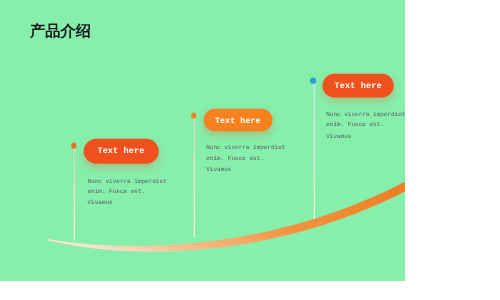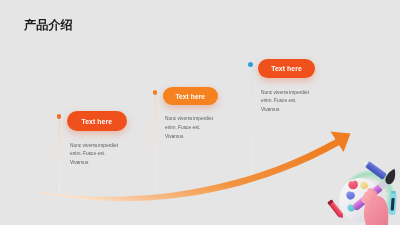--- a/index.html
+++ b/index.html
@@ -1,19 +1,19 @@
 <!DOCTYPE html>
 <html><head>
 <meta charset="utf-8">
 <title>产品介绍</title>
 <style>
 html,body{margin:0;padding:0;}
 body{width:400px;height:225px;background:#ffffff;overflow:hidden;
      font-family:"Liberation Sans",sans-serif;-webkit-font-smoothing:antialiased;}
-.slide{position:relative;width:400px;height:225px;background:#e5e5e5;overflow:hidden;}
+.slide{position:relative;width:324px;height:225px;background:#86efac;overflow:hidden;font-family:Liberation Mono, monospace;}
 .title{position:absolute;left:24px;top:17.4px;font-size:12.2px;font-weight:bold;color:#1b1b1b;white-space:nowrap;}
 .layer{position:absolute;left:0;top:0;width:400px;height:225px;}
 .vline{position:absolute;width:1px;}
 .dot{position:absolute;border-radius:50%;}
 .pill{position:absolute;border-radius:999px;display:flex;align-items:center;justify-content:center;
       color:#ffffff;font-weight:bold;white-space:nowrap;letter-spacing:0.1px;
       box-shadow:0 3px 7px rgba(240,80,28,0.30);}
 .body-text{position:absolute;font-size:4.8px;color:#5b5b5f;white-space:nowrap;}
 .body-text div{height:8.8px;line-height:8.8px;}
 </style>

